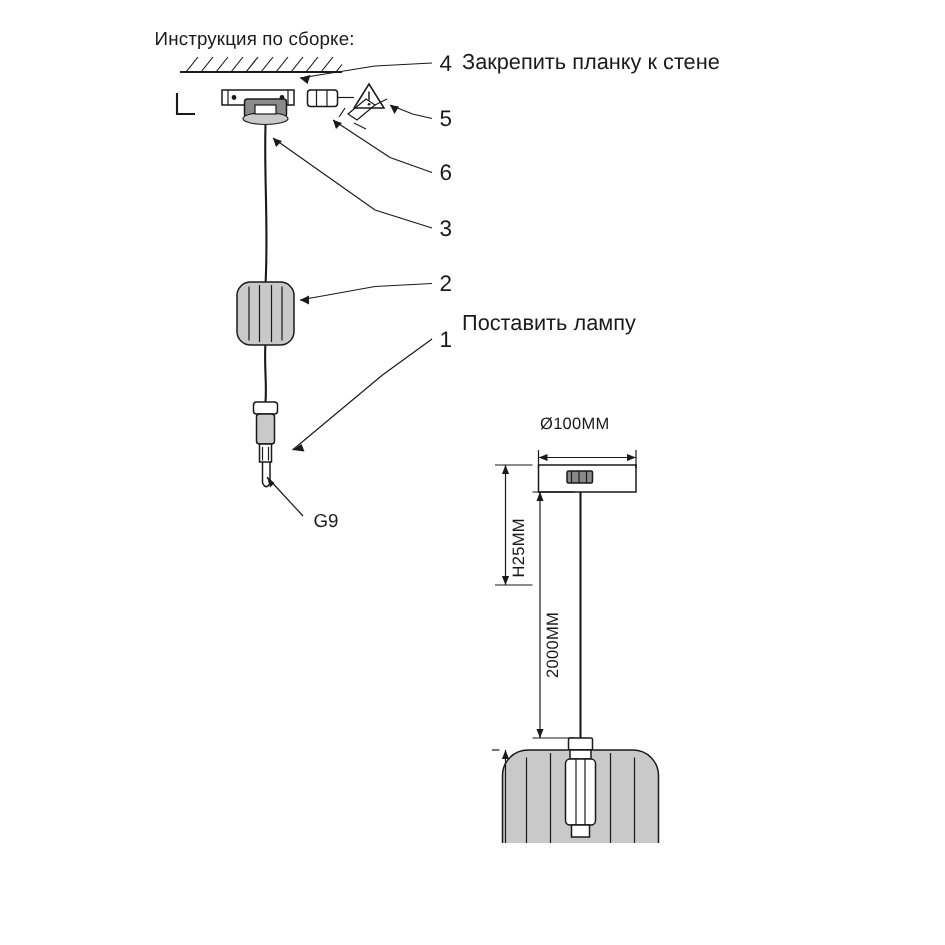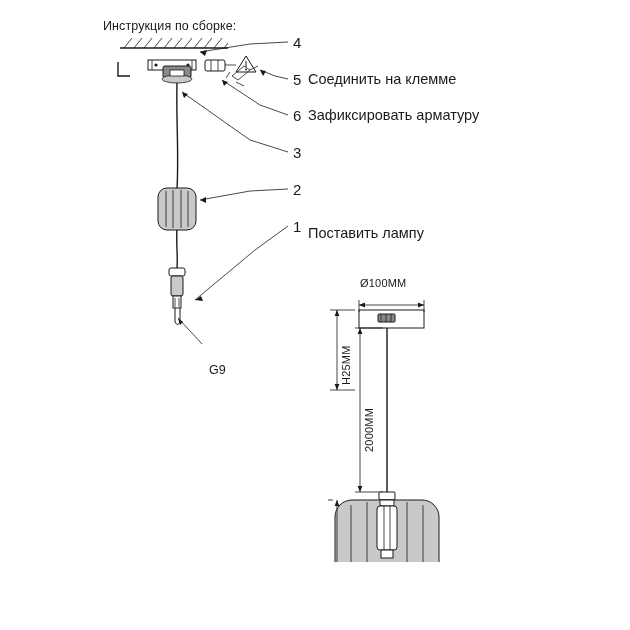--- a/index.html
+++ b/index.html
@@ -34,21 +34,20 @@
   .dim-label {
     font-size: 11px;
     letter-spacing: 0.2px;
   }
   .dim-label.vert {
     transform-origin: 0 0;
     transform: rotate(-90deg);
   }
   .small-label {
     font-size: 12.5px;
-    margin-top: 23px;
   }
   .footer {
     font-size: 12px;
   }
   svg.layer {
     position: absolute;
     left: 0;
     top: 0;
     width: 630px;
     height: 630px;
@@ -64,33 +63,32 @@
   .hatch { stroke: #1a1a1a; stroke-width: 0.8; }
 </style>
 </head>
 <body>
 
 <div id="page">
 
   <div class="txt title" style="left:103px; top:20px;">Инструкция по сборке:</div>
 
   <div class="txt step-num" style="left:293px; top:35px;">4</div>
+  <div class="txt step-label" style="left:308px; top:35px;">Закрепить планку к стене</div>
 
   <div class="txt step-num" style="left:293px; top:72px;">5</div>
-  <div class="txt step-label" style="left:308px; top:72px;">Соединить на клемме</div>
 
   <div class="txt step-num" style="left:293px; top:108px;">6</div>
-  <div class="txt step-label" style="left:308px; top:108px;">Зафиксировать арматуру</div>
 
   <div class="txt step-num" style="left:293px; top:145px;">3</div>
 
   <div class="txt step-num" style="left:293px; top:182px;">2</div>
 
   <div class="txt step-num" style="left:293px; top:219px;">1</div>
-  <div class="txt step-label" style="left:308px; top:226px;">Поставить лампу</div>
+  <div class="txt step-label" style="left:308px; top:209px;">Поставить лампу</div>
 
   <div class="txt small-label" style="left:209px; top:341px;">G9</div>
 
   <div class="txt dim-label" style="left:360px; top:278px;">Ø100ММ</div>
   <div class="txt dim-label vert" style="left:341px; top:385px;">H25ММ</div>
   <div class="txt dim-label vert" style="left:364px; top:452px;">2000ММ</div>
   <div class="txt dim-label vert" style="left:341px; top:561px;">H106ММ</div>
   <div class="txt dim-label" style="left:328px; top:587px;font-style:italic;">95*95ММ</div>
 
 

